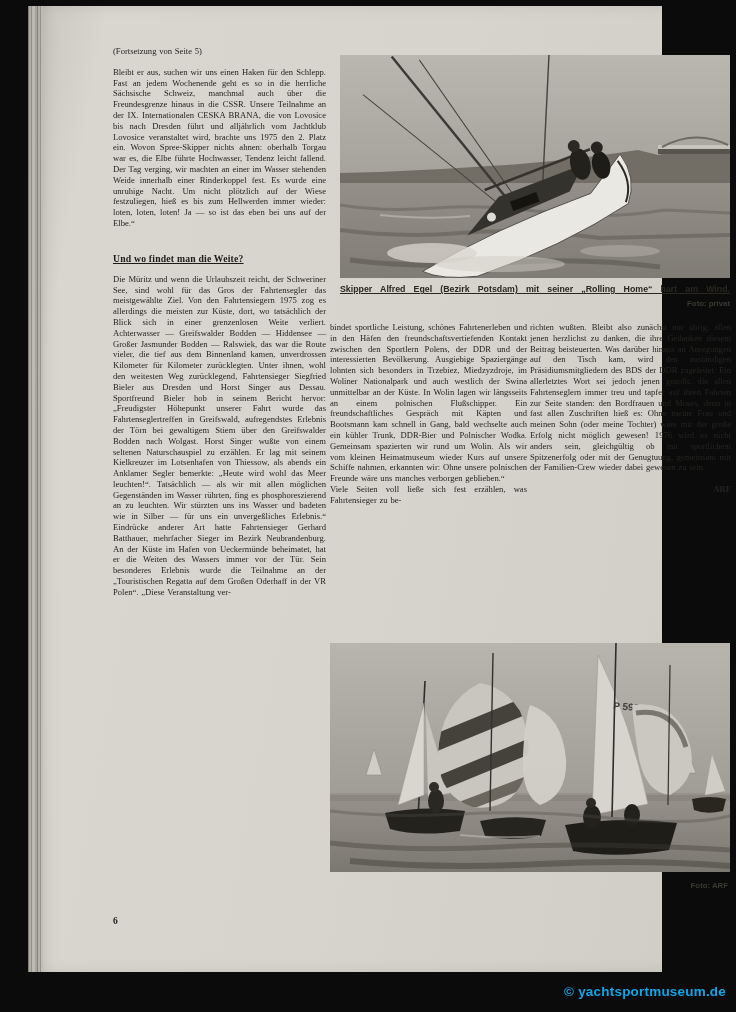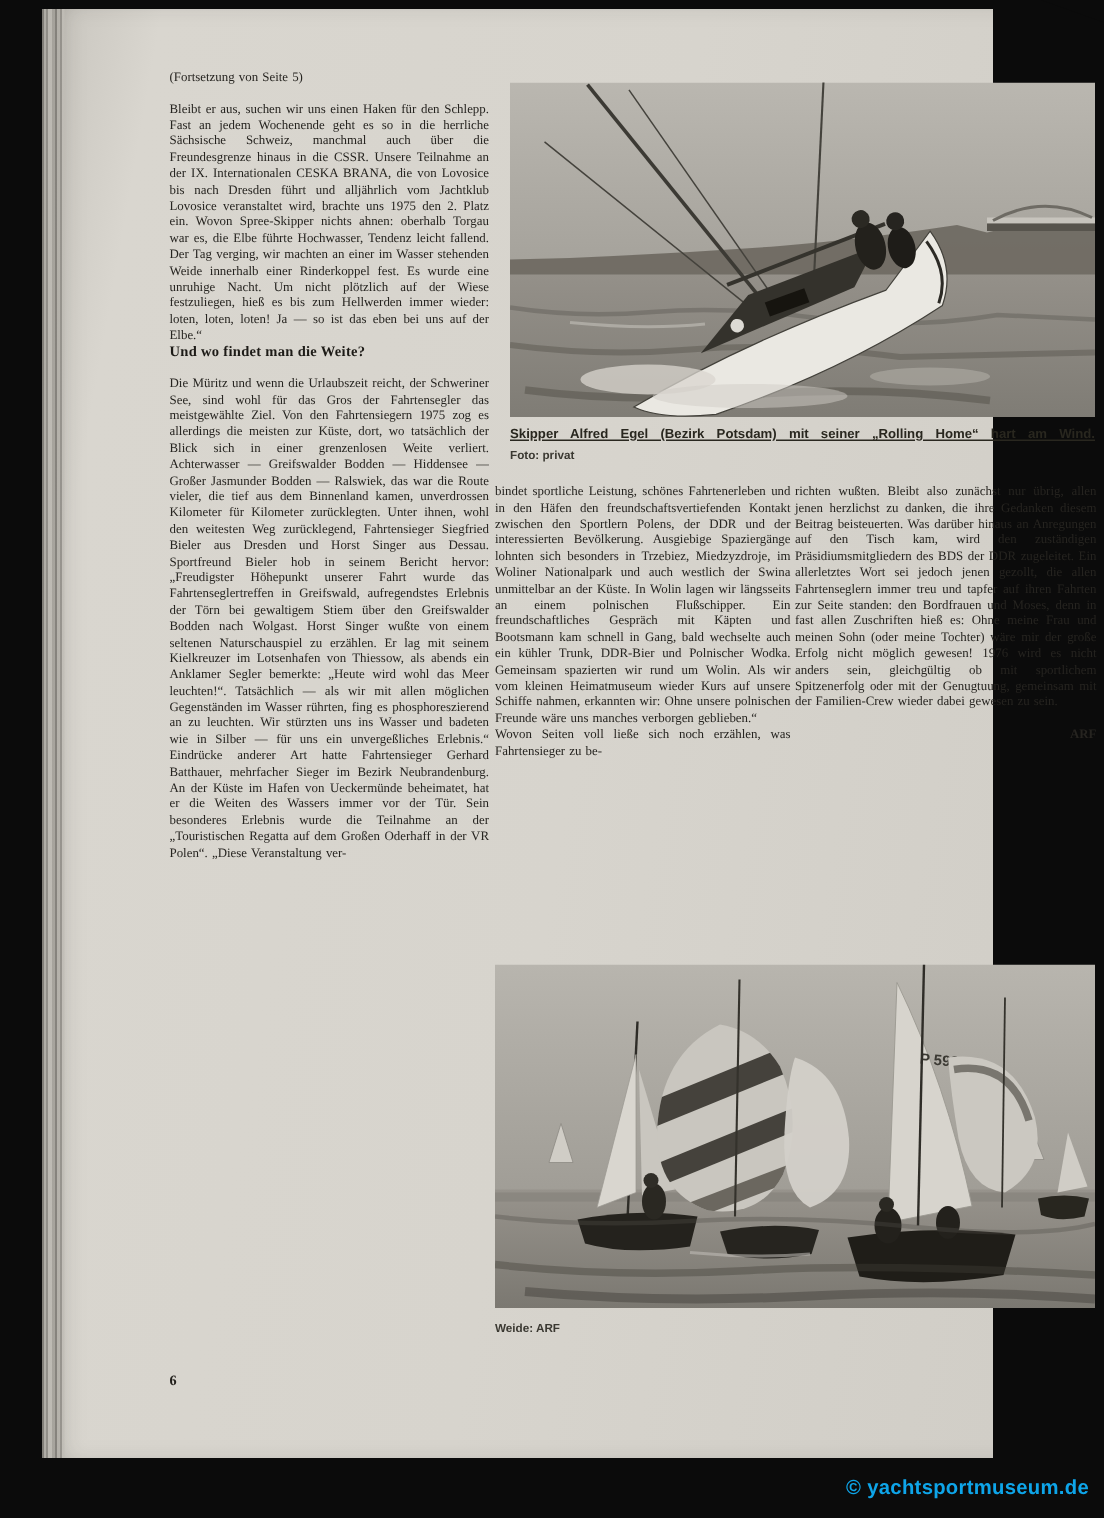--- a/index.html
+++ b/index.html
@@ -30,37 +30,37 @@
   }
   .col { position:absolute; color:#262420; }
   .body {
     font-size:8.6px; line-height:10.8px;
     text-align:justify; margin:0;
     word-spacing:.6px; color:#262420;
   }
   .cont { margin-bottom:10px; }
   .heading {
     font-size:9.7px; font-weight:bold; color:#1d1b17;
-    margin:0 0 10px 0; letter-spacing:.2px;
+    margin:24px 0 10px 0; letter-spacing:.2px;text-decoration:underline;
   }
   .closing { margin-top:11px; }
   .sig { float:right; font-weight:bold; padding-left:6px; }
   figure { position:absolute; margin:0; padding:0; }
   figure svg { display:block; }
   .caption-block { position:absolute; }
   .caption {
     font-family:"Liberation Sans", sans-serif;
     font-weight:bold; font-size:8.8px; line-height:11.6px;
     color:#29271f; margin:0; text-align:justify;text-decoration:underline;
   }
   .caption.single { text-align-last:justify; }
   .credit {
     font-family:"Liberation Sans", sans-serif;
     font-weight:bold; font-size:7.8px; color:#3b3932;
-    margin-top:3px;
+    text-align:right; margin-top:3px;
   }
   .pagenum {
     position:absolute; left:85px; top:910px;
     font-weight:bold; font-size:9.5px; color:#22201c;
   }
   .watermark {
     position:absolute; right:10px; top:984px;
     font-family:"Liberation Sans", sans-serif;
     font-weight:bold; font-size:13.5px; color:#0ea5e9;
     letter-spacing:.2px;
@@ -123,21 +123,21 @@
     </svg>
   </figure>
 
   <div class="caption-block" style="left:312px; top:278px; width:390px;">
     <p class="caption single">Skipper Alfred Egel (Bezirk Potsdam) mit seiner „Rolling Home“ hart am Wind.</p>
     <div class="credit">Foto: privat</div>
   </div>
 
   <div class="col" style="left:302px; top:316px; width:197px;">
     <p class="body">bindet sportliche Leistung, schönes Fahrtenerleben und in den Häfen den freundschaftsvertiefenden Kontakt zwischen den Sportlern Polens, der DDR und der interessierten Bevölkerung. Ausgiebige Spaziergänge lohnten sich besonders in Trzebiez, Miedzyzdroje, im Woliner Nationalpark und auch westlich der Swina unmittelbar an der Küste. In Wolin lagen wir längsseits an einem polnischen Flußschipper. Ein freundschaftliches Gespräch mit Käpten und Bootsmann kam schnell in Gang, bald wechselte auch ein kühler Trunk, DDR-Bier und Polnischer Wodka. Gemeinsam spazierten wir rund um Wolin. Als wir vom kleinen Heimatmuseum wieder Kurs auf unsere Schiffe nahmen, erkannten wir: Ohne unsere polnischen Freunde wäre uns manches verborgen geblieben.“</p>
-    <p class="body">Wovon Seiten voll ließe sich noch erzählen, was Fahrtensieger zu be-</p>
+    <p class="body">Viele Seiten voll ließe sich fest erzählen, was Fahrtensieger zu be-</p>
   </div>
 
   <div class="col" style="left:502px; top:316px; width:201px;">
     <p class="body">richten wußten. Bleibt also zunächst nur übrig, allen jenen herzlichst zu danken, die ihre Gedanken diesem Beitrag beisteuerten. Was darüber hinaus an Anregungen auf den Tisch kam, wird den zuständigen Präsidiumsmitgliedern des BDS der DDR zugeleitet. Ein allerletztes Wort sei jedoch jenen gezollt, die allen Fahrtenseglern immer treu und tapfer auf ihren Fahrten zur Seite standen: den Bordfrauen und Moses, denn in fast allen Zuschriften hieß es: Ohne meine Frau und meinen Sohn (oder meine Tochter) wäre mir der große Erfolg nicht möglich gewesen! 1976 wird es nicht anders sein, gleichgültig ob mit sportlichem Spitzenerfolg oder mit der Genugtuung, gemeinsam mit der Familien-Crew wieder dabei gewesen zu sein.</p>
     <p class="body closing">
       <span class="sig">ARF</span>
     </p>
   </div>
 
   <figure style="left:302px; top:637px;">
@@ -188,20 +188,20 @@
       <ellipse cx="302" cy="172" rx="8" ry="11" fill="#23211c"></ellipse>
       <path d="M362 156 Q380 152 396 156 L393 168 Q376 172 364 167 Z" fill="#28261f"></path>
       <path d="M0 168 q60 7 130 3 t150 4 t120 -2" fill="none" stroke="#514e47" stroke-width="3" opacity=".35"></path>
       <path d="M0 200 q80 9 170 4 t230 3" fill="none" stroke="#413e38" stroke-width="5" opacity=".4"></path>
       <path d="M20 218 q90 8 190 3 t190 2" fill="none" stroke="#383530" stroke-width="6" opacity=".4"></path>
       <path d="M130 192 q40 4 80 1" fill="none" stroke="#c3c0b9" stroke-width="2" opacity=".55"></path>
     </svg>
   </figure>
 
   <div class="caption-block" style="left:302px; top:872px; width:398px;">
-    <div class="credit">Weide: ARF</div>
+    <div class="credit">Foto: ARF</div>
   </div>
 
   <div class="pagenum">6</div>
 </div>
 
 <div class="corner-wedge"></div>
 <div class="watermark">© yachtsportmuseum.de</div>
 
 </body></html>

